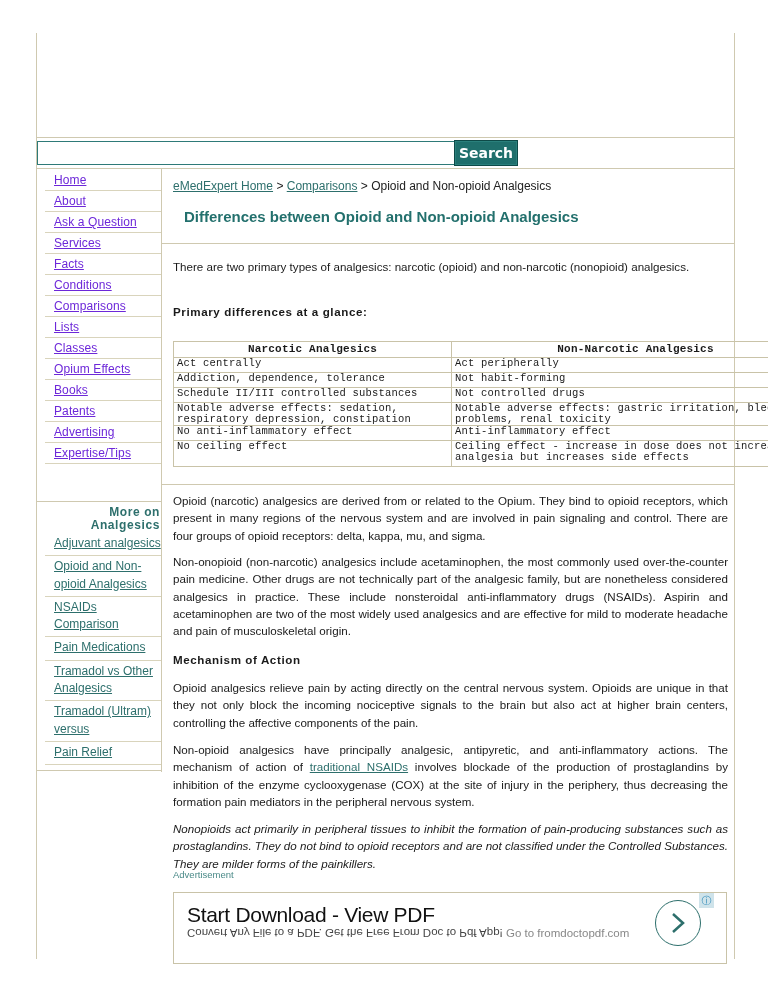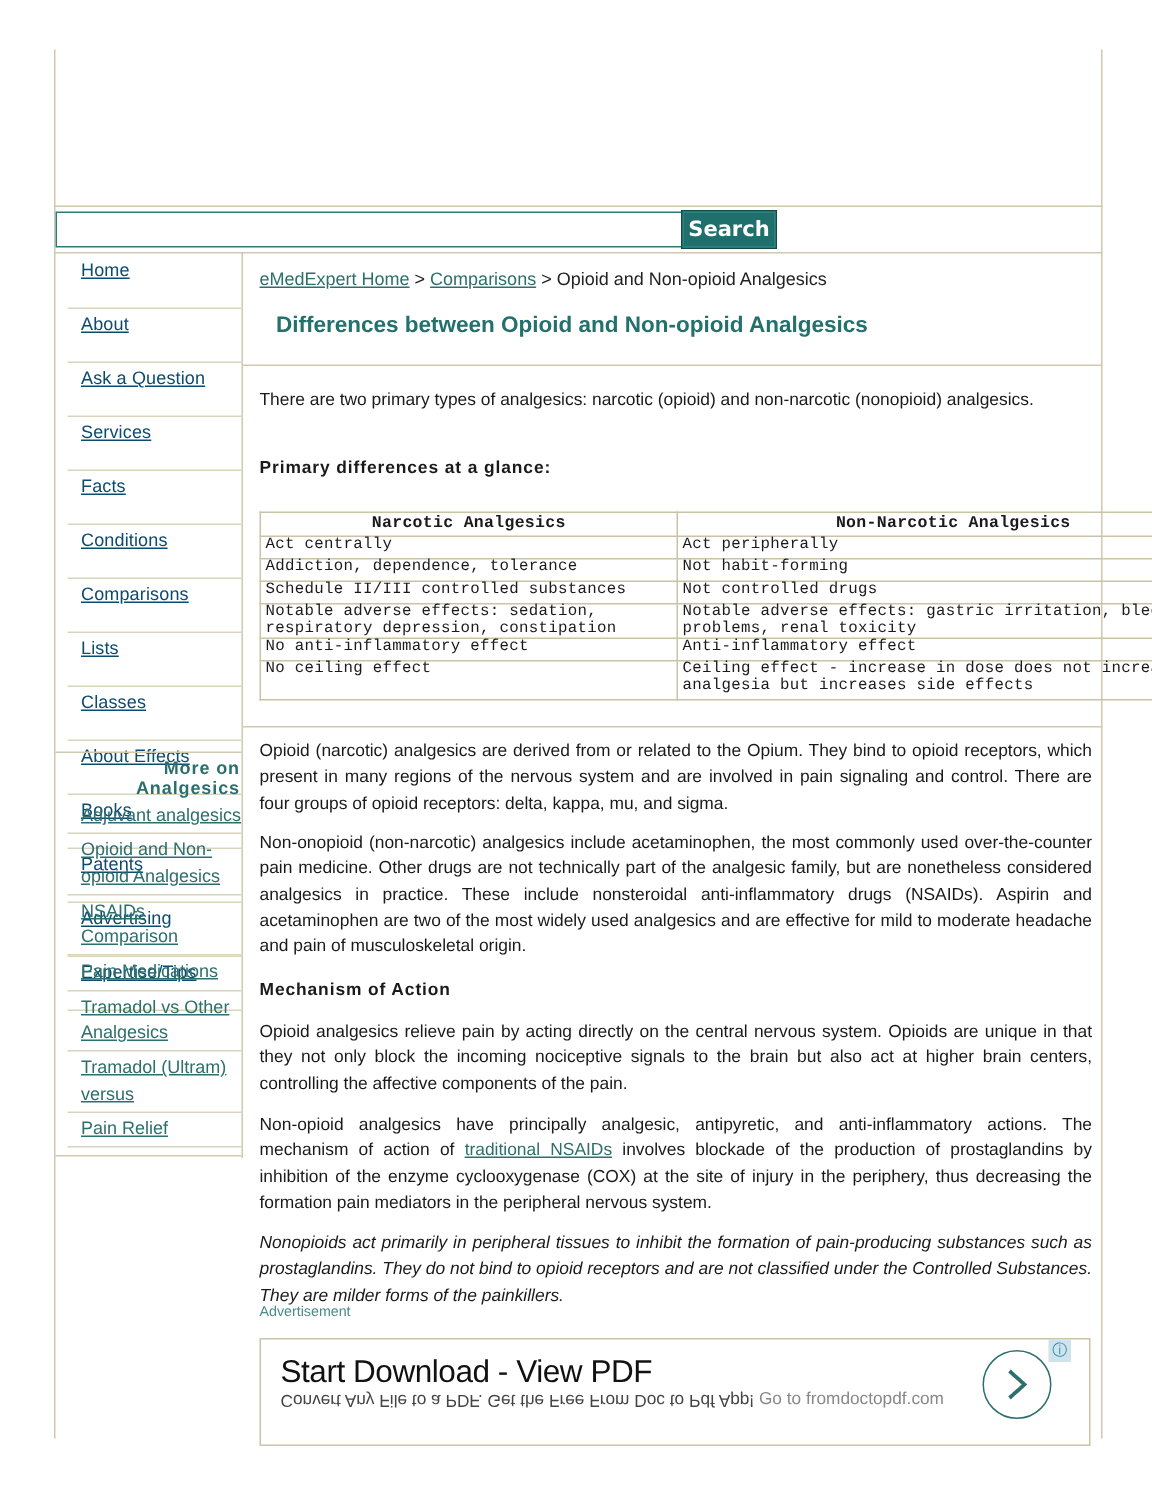--- a/index.html
+++ b/index.html
@@ -26,23 +26,23 @@
     background: #1f6f6c; color: #ffffff; border: 1px solid #2a807c;
     outline: 1px solid #0e4a48;
     font-family: "DejaVu Sans", sans-serif; font-size: 14px; font-weight: bold;
     text-align: center; line-height: 22px; cursor: pointer;
   }
   .hline { position: absolute; height: 1px; background: #cfc9b0; }
 
   
   .sidebar { position: absolute; left: 45px; top: 170px; width: 116px; }
   .nav-item {
-    display: block; height: 36px; border-bottom: 1px solid #d9d4bc;
+    display: block; height: 21px; border-bottom: 1px solid #d9d4bc;
     padding-left: 9px; font-size: 12px; line-height: 20px;
-    color: #0c4a6e; text-decoration: underline; letter-spacing: 0.1px;
+    color: #6d28d9; text-decoration: underline; letter-spacing: 0.1px;
     white-space: nowrap;
   }
   .more-box {
     position: absolute; left: 37px; top: 501px; width: 124px; height: 270px;
     border-top: 1px solid #cfc9b0; border-bottom: 1px solid #cfc9b0;
   }
   .more-title {
     position: absolute; left: 44px; top: 506px; width: 116px;
     font-size: 12px; font-weight: bold; color: #2d6f6c; line-height: 13px; letter-spacing: 0.6px; text-align: right;
   }
@@ -119,21 +119,21 @@
 <nav class="sidebar">
   <a class="nav-item">Home</a>
   <a class="nav-item">About</a>
   <a class="nav-item">Ask a Question</a>
   <a class="nav-item">Services</a>
   <a class="nav-item">Facts</a>
   <a class="nav-item">Conditions</a>
   <a class="nav-item">Comparisons</a>
   <a class="nav-item">Lists</a>
   <a class="nav-item">Classes</a>
-  <a class="nav-item">About Effects</a>
+  <a class="nav-item">Opium Effects</a>
   <a class="nav-item">Books</a>
   <a class="nav-item">Patents</a>
   <a class="nav-item">Advertising</a>
   <a class="nav-item">Expertise/Tips</a>
 </nav>
 
 <div class="more-box"></div>
 <div class="more-title">More on Analgesics</div>
 <div class="more-list">
   <a class="more-item">Adjuvant analgesics</a>

